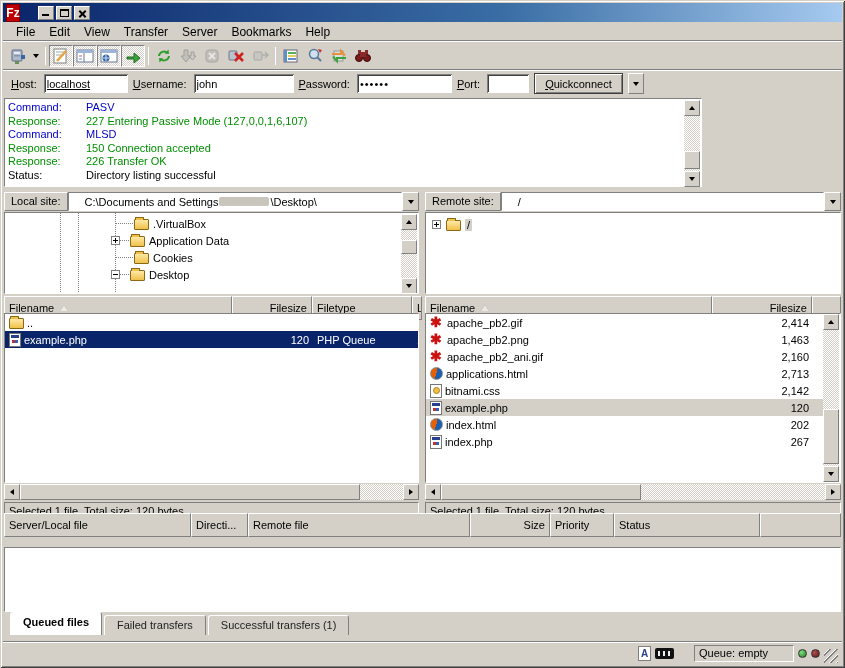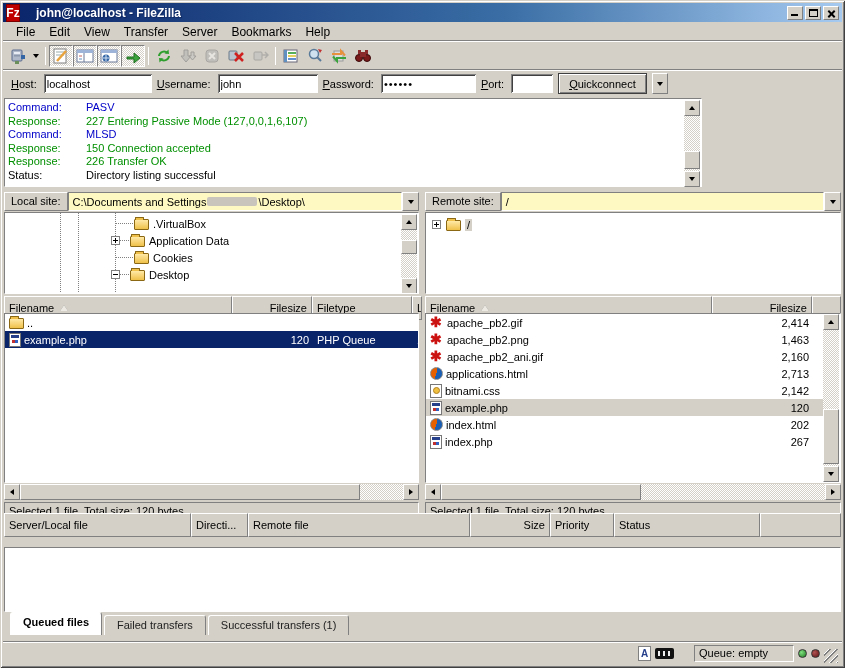--- a/index.html
+++ b/index.html
@@ -52,21 +52,21 @@
 
   
   #qcbar { position:absolute; top:69px; left:3px; right:3px; height:28px;
            border-top:1px solid #808080; box-shadow:0 1px 0 #FFF inset;
            display:flex; align-items:center; padding-left:8px; gap:5px; }
   .qc-label { margin-right:2px; }
   .qc-label::first-letter { text-decoration:underline; }
   .qc-input { height:19px; border:0; outline:none; font:11px "Liberation Sans",sans-serif;
               padding:2px 3px; background:#FFF;
               box-shadow: inset 1px 1px 0 #808080, inset -1px -1px 0 #FFF, inset 2px 2px 0 #404040; }
-  #host-input { width:108px; } #user-input { width:100px; }
+  #host-input { width:84px;text-decoration:underline; } #user-input { width:100px; }
   #pass-input { width:95px; letter-spacing:1px; } #port-input { width:42px; }
   #qc-btn { height:21px; padding:0 10px; font:11px "Liberation Sans",sans-serif;
             background:#D4D0C8; border:1px solid #404040;
             box-shadow: inset 1px 1px 0 #FFF, inset -1px -1px 0 #808080; }
   #qc-btn::first-letter { text-decoration:underline; }
   #qc-dd { width:16px; height:21px; display:flex; align-items:center; justify-content:center; }
 
   
   #msglog { position:absolute; top:98px; left:4px; width:698px; height:89px; background:#FFF; }
   #log-lines { position:absolute; top:2px; left:3px; right:18px; bottom:2px;
@@ -80,21 +80,21 @@
   .sb-btn { position:absolute; width:16px; height:16px; display:flex; align-items:center; justify-content:center; }
   .sb-thumb { position:absolute; }
   .tri-up    { width:0;height:0;border-left:3px solid transparent;border-right:3px solid transparent;border-bottom:4px solid #000; }
   .tri-down  { width:0;height:0;border-left:3px solid transparent;border-right:3px solid transparent;border-top:4px solid #000; }
   .tri-left  { width:0;height:0;border-top:3px solid transparent;border-bottom:3px solid transparent;border-right:4px solid #000; }
   .tri-right { width:0;height:0;border-top:3px solid transparent;border-bottom:3px solid transparent;border-left:4px solid #000; }
 
   
   .site-row { position:absolute; top:192px; height:19px; display:flex; align-items:stretch; }
   .site-label { padding:2px 6px; white-space:nowrap; }
-  .site-combo { flex:1; background:#fef9c3; display:flex; align-items:center; padding-left:4px;
+  .site-combo { flex:1; background:#ffffff; display:flex; align-items:center; padding-left:16px;
                 white-space:nowrap; overflow:hidden; }
   .combo-btn { width:17px; margin:0; flex:none; display:flex; align-items:center; justify-content:center; }
   .redacted { display:inline-block; width:50px; height:9px; background:#C9C5BD;
               border-radius:2px; margin:0 1px; filter:blur(.6px); }
   .treebox { position:absolute; top:212px; height:82px; background:#FFF; overflow:hidden; }
   .tree-row { position:absolute; height:17px; display:flex; align-items:center; }
   .expander { width:9px; height:9px; background:#FFF; border:1px solid #808080; position:relative; flex:none; }
   .expander::before, .expander.minus::before { content:""; position:absolute; left:1px; top:3px; width:5px; height:1px; background:#000; }
   .expander.plus::after { content:""; position:absolute; left:3px; top:1px; width:1px; height:5px; background:#000; }
   .dotline-v { position:absolute; width:1px; background-image:linear-gradient(#808080 50%, transparent 50%); background-size:1px 2px; }
@@ -165,21 +165,20 @@
   #grip { width:14px; height:14px; align-self:flex-end;
           background:repeating-linear-gradient(135deg, transparent 0 3px, #FFF 3px 4px, #808080 4px 5px); }
 </style>
 </head>
 <body>
 
 <div id="app">
 
   <div id="titlebar">
     <div id="fz-logo">Fz</div>
-    <div id="title-text">john@localhost - FileZilla</div>
     <div class="winbtn raised">
         <span class="g-min"></span>
       </div>
     <div class="winbtn raised">
         <span class="g-max"></span>
       </div>
     <div class="winbtn raised">
         <span class="g-x1"></span>
         <span class="g-x2"></span>
       </div>

